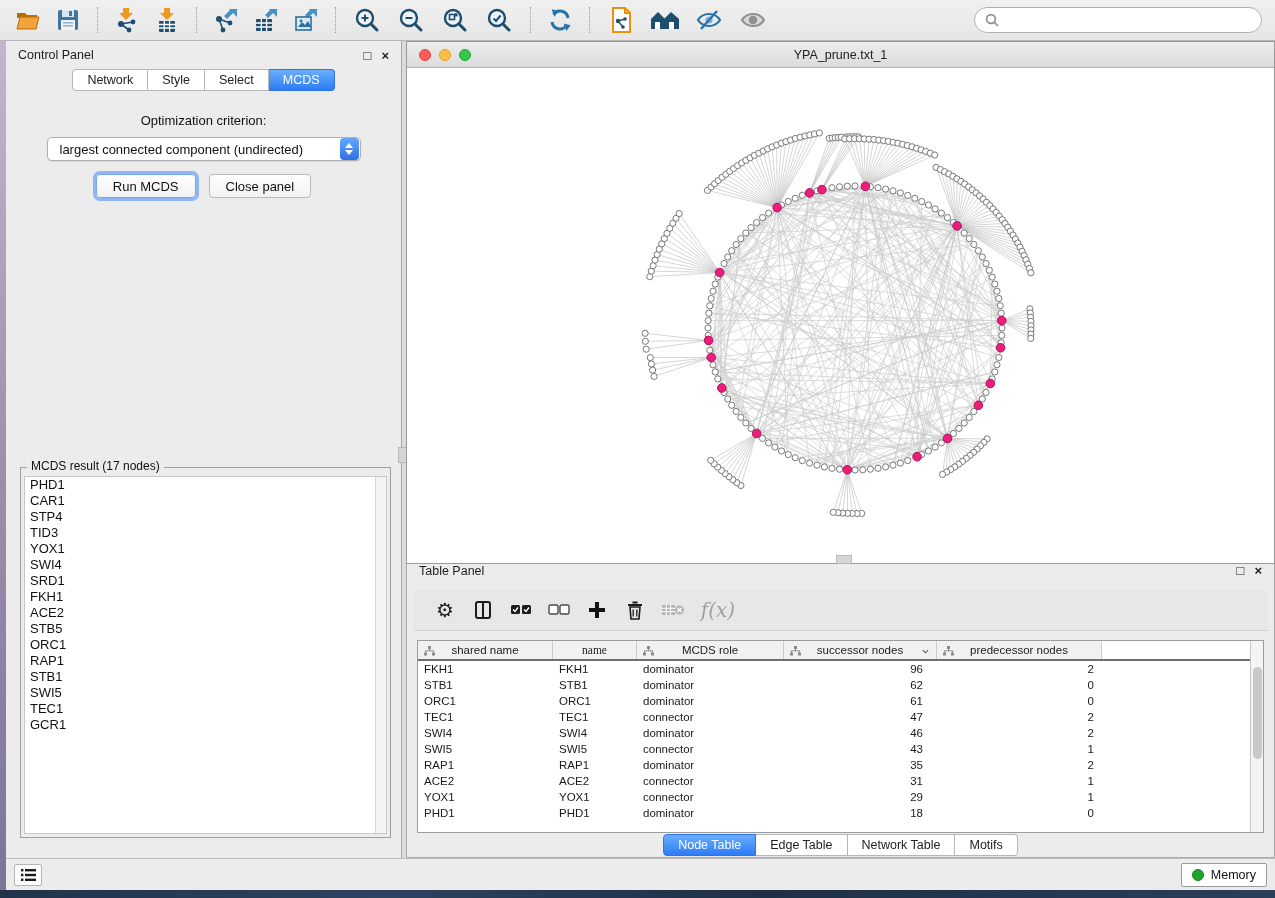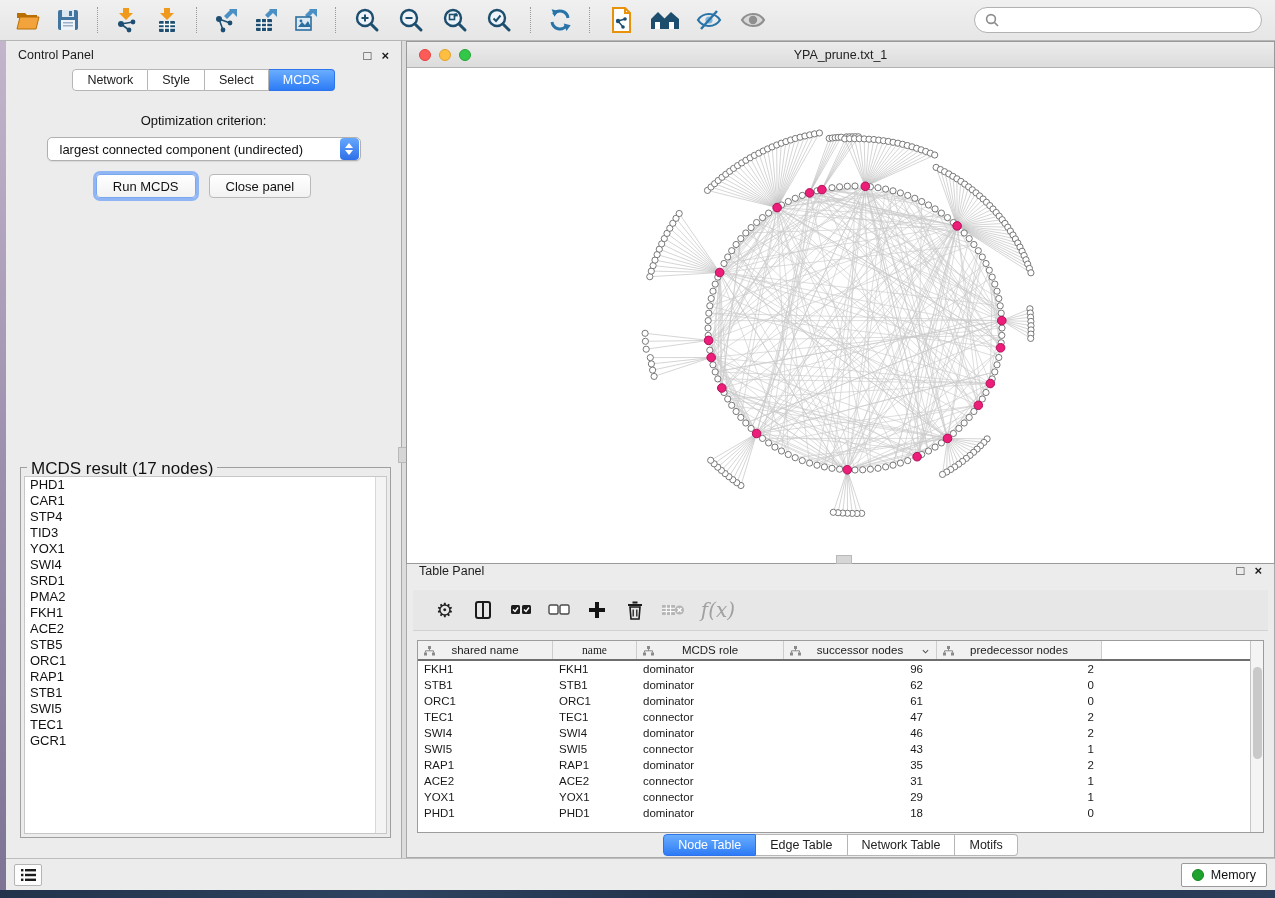--- a/index.html
+++ b/index.html
@@ -29,21 +29,21 @@
   .select-row { display:flex; justify-content:center; margin-top:9px;border-radius:8px; }
   .select { width:314px; height:24px; background:#fff; border:1px solid #b0b0b0; border-radius:5px; display:flex; align-items:center; cursor:pointer; box-shadow:0 1px 1px rgba(0,0,0,.08); }
   .select .sel-text { flex:1; font-size:13px; color:#111; padding-left:12px; white-space:nowrap; overflow:hidden; }
   .stepper { width:19px; height:22px; margin-right:1px; border-radius:4px; background:linear-gradient(#66a8fd,#2d6fe8); display:flex; flex-direction:column; align-items:center; justify-content:center; gap:2px; }
   .tri-up { width:0; height:0; border-left:4px solid transparent; border-right:4px solid transparent; border-bottom:5px solid #fff; }
   .tri-dn { width:0; height:0; border-left:4px solid transparent; border-right:4px solid transparent; border-top:5px solid #fff; }
   .btn-row { display:flex; justify-content:center; gap:13px; margin-top:13px; }
   .pbtn { background:linear-gradient(#ffffff,#f2f2f2); border:1px solid #b9b9b9; border-radius:4px; height:24px; padding:0 16px; font-size:13px; color:#111; cursor:pointer; }
   .pbtn.focus { box-shadow:0 0 0 3px rgba(82,145,252,.6); border-color:#7aa8ee; }
   .groupbox { position:absolute; left:14px; top:426px; width:371px; height:371px; border:1px solid #9f9f9f; }
-  .groupbox .legend { position:absolute; top:-9px; left:6px; background:#ececec; padding:0 4px; font-size:17px; color:#111; }
+  .groupbox .legend { position:absolute; top:-9px; left:6px; background:#ececec; padding:0 4px; font-size:12px; color:#111; }
   .mcds-list { position:absolute; inset:8px 3px 3px 3px; background:#fff; border:1px solid #c7c7c7; overflow:hidden; }
   .mcds-scroll { position:absolute; right:0; top:0; bottom:0; width:11px; background:#f4f4f4; border-left:1px solid #d8d8d8; }
   .mcds-item { font-size:13px; color:#111; line-height:16px; padding-left:5px; }
   
   .vsplit { position:absolute; left:402px; top:41px; width:4px; height:817px; background:#dcdcdc; }
   .vgrip { position:absolute; left:398px; top:447px; width:9px; height:16px; background:#d6d6d6; border:1px solid #b9b9b9; }
   .hgrip { position:absolute; left:836px; top:555px; width:16px; height:9px; background:#d6d6d6; border:1px solid #b9b9b9; }
   
   .net { position:absolute; left:406px; top:41px; width:869px; height:523px; background:#fff; border:1px solid #9a9a9a; }
   .net-titlebar { height:26px; background:linear-gradient(#ececec,#dcdcdc); border-bottom:1px solid #b2b2b2; display:flex; align-items:center; position:relative; }
@@ -261,21 +261,20 @@
   <div class="groupbox">
     <span class="legend">MCDS result (17 nodes)</span>
     <div class="mcds-list" id="mcds-list">
         <div class="mcds-item">PHD1</div>
         <div class="mcds-item">CAR1</div>
         <div class="mcds-item">STP4</div>
         <div class="mcds-item">TID3</div>
         <div class="mcds-item">YOX1</div>
         <div class="mcds-item">SWI4</div>
         <div class="mcds-item">SRD1</div>
-        <div class="mcds-item">PMA2</div>
         <div class="mcds-item">FKH1</div>
         <div class="mcds-item">ACE2</div>
         <div class="mcds-item">STB5</div>
         <div class="mcds-item">ORC1</div>
         <div class="mcds-item">RAP1</div>
         <div class="mcds-item">STB1</div>
         <div class="mcds-item">SWI5</div>
         <div class="mcds-item">TEC1</div>
         <div class="mcds-item">GCR1</div>
       </div>

